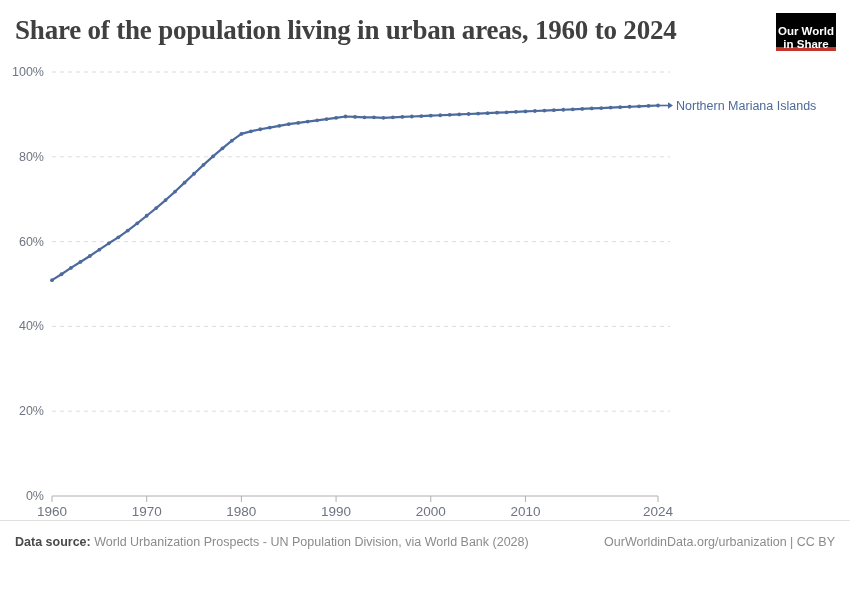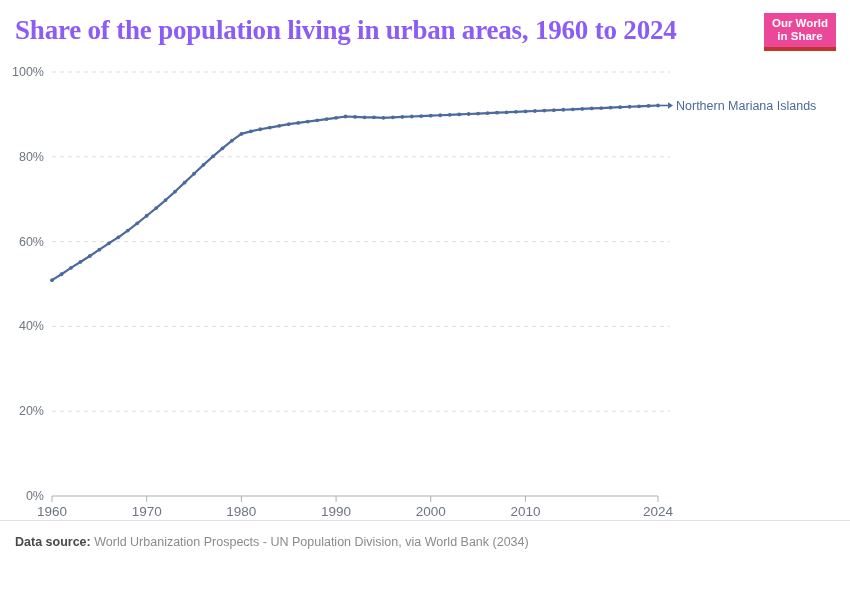--- a/index.html
+++ b/index.html
@@ -26,39 +26,39 @@
   #chart-title {
     position: absolute;
     left: 15px;
     top: 14px;
     width: 700px;
     font-family: "Liberation Serif", serif;
     font-weight: bold;
     font-size: 27px;
     line-height: 32px;
     letter-spacing: -0.2px;
-    color: #8b5cf6;
+    color: #404040;
     white-space: nowrap;
   }
   #owid-logo {
     position: absolute;
     right: 14px;
     top: 13px;
-    width: 72px;
+    width: 60px;
     height: 38px;
-    background: #ec4899;
+    background: #000000;
     border-bottom: 4px solid #c0362c;
     box-sizing: border-box;
     text-align: center;
     color: #ffffff;
     font-family: "Liberation Sans", sans-serif;
     font-size: 11.5px;
     font-weight: bold;
     line-height: 13px;
-    padding-top: 4px;
+    padding-top: 12px;
     box-sizing: border-box;
   }
   #owid-logo .l1, #owid-logo .l2 { display: block; }
 
   
   #plot {
     position: absolute;
     left: 0;
     top: 62px;
     width: 850px;
@@ -236,15 +236,16 @@
     <g id="series-label-group">
         <line x1="658" x2="668" y1="43.49600000000004" y2="43.49600000000004" stroke="#4c6a9c" stroke-width="1.6"></line>
         <polygon points="668,40.296000000000035 673,43.49600000000004 668,46.69600000000004" fill="#4c6a9c"></polygon>
         <text x="676" y="47.99600000000004" class="series-label">Northern Mariana Islands</text>
       </g>
   </svg>
 </div>
 
 <div id="footer">
   <div class="foot-row" id="source-line">
-    <span class="foot-bold">Data source:</span><span> World Urbanization Prospects - UN Population Division, via World Bank (2034)</span>
+    <span class="foot-bold">Data source:</span><span> World Urbanization Prospects - UN Population Division, via World Bank (2028)</span>
   </div>
+  <div class="foot-row" id="license-line">OurWorldinData.org/urbanization | CC BY</div>
 </div>
 
 </body></html>

